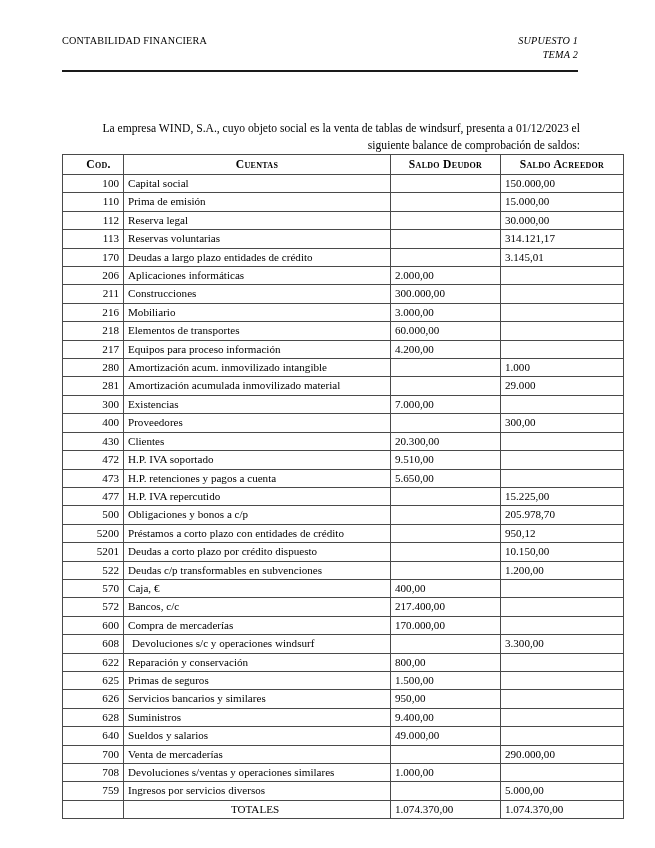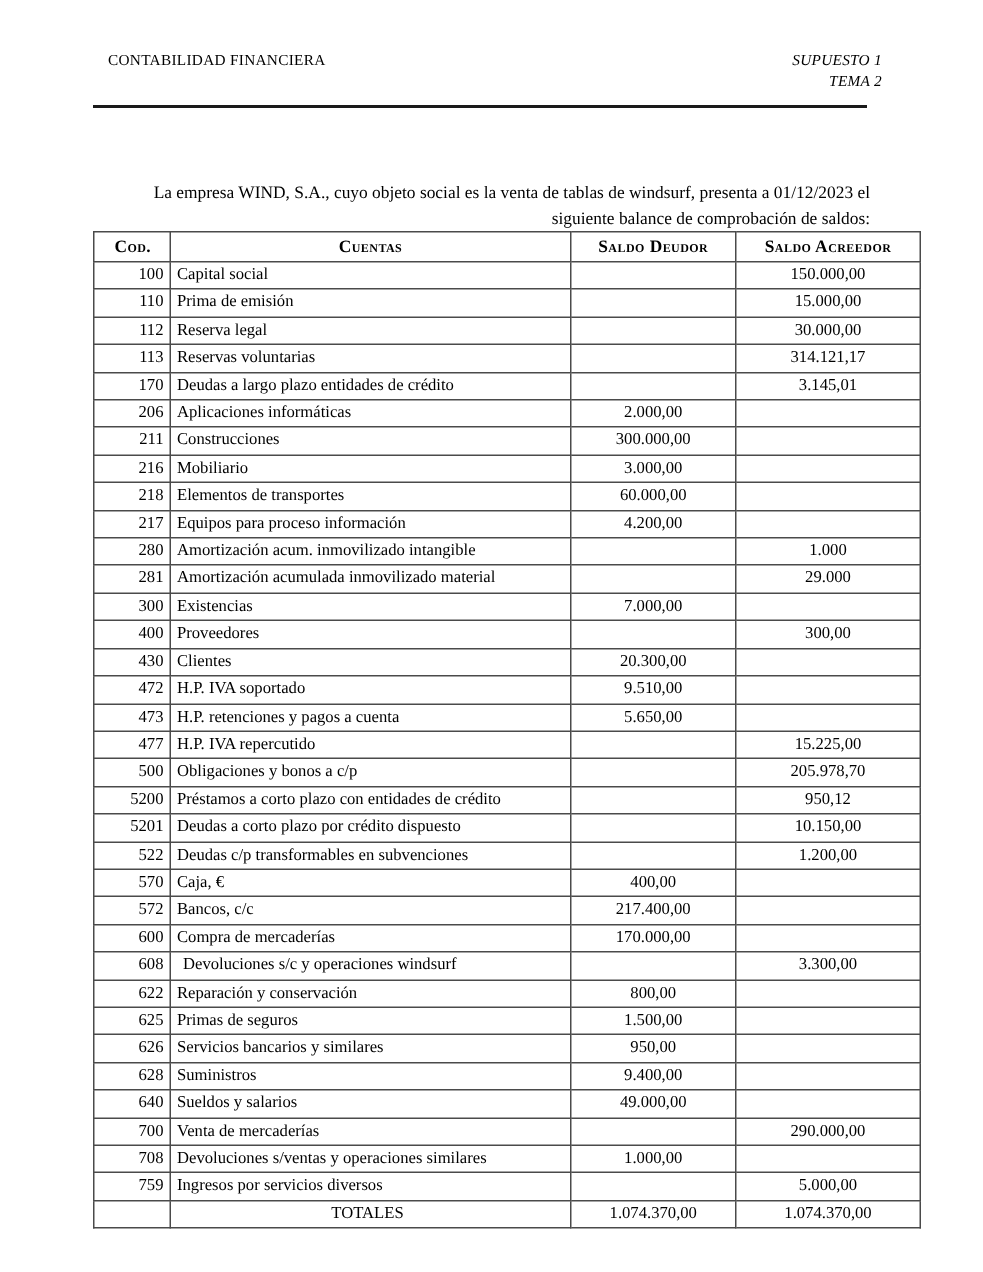--- a/index.html
+++ b/index.html
@@ -19,21 +19,21 @@
     position: absolute;
     left: 0;
     top: 0;
     width: 655px;
     height: 848px;
     box-sizing: border-box;
   }
   
   .doc-header {
     position: absolute;
-    left: 72px;
+    left: 62px;
     top: 34px;
     width: 516px;
     display: flex;
     justify-content: space-between;
     align-items: flex-start;
     font-size: 10.5px;
     letter-spacing: 0.2px;
     gap: 44px;
   }
   .doc-header .left {
@@ -101,25 +101,25 @@
     height: 19px;
     line-height: 19px;
     font-size: 11.6px;
     letter-spacing: 0.3px;
   }
   th.col-cod, td.col-cod { width: 41px; }
   th.col-cuentas, td.col-cuentas { width: 258px; margin-left: 15px; }
   th.col-deudor, td.col-deudor { width: 101px; }
   th.col-acreedor, td.col-acreedor { width: 114px; margin-left: 32px; }
 
-  thead th.col-cod { text-align: left; padding-left: 5px; }
+  thead th.col-cod { text-align: left; padding-left: 15px; }
   td.col-cod { text-align: right; padding-right: 5px; }
   td.col-cuentas { text-align: left; padding-left: 5px; }
-  td.col-deudor { text-align: center; padding-right: 5px; }
-  td.col-acreedor { text-align: center; padding-right: 5px; }
+  td.col-deudor { text-align: left; padding-right: 5px; }
+  td.col-acreedor { text-align: left; padding-right: 5px; }
 
   tr.totals td.col-cuentas {
     text-align: center;
     padding-left: 0;
   }
   tr.indent td.col-cuentas { padding-left: 8px; }
 </style>
 </head>
 <body>
 

